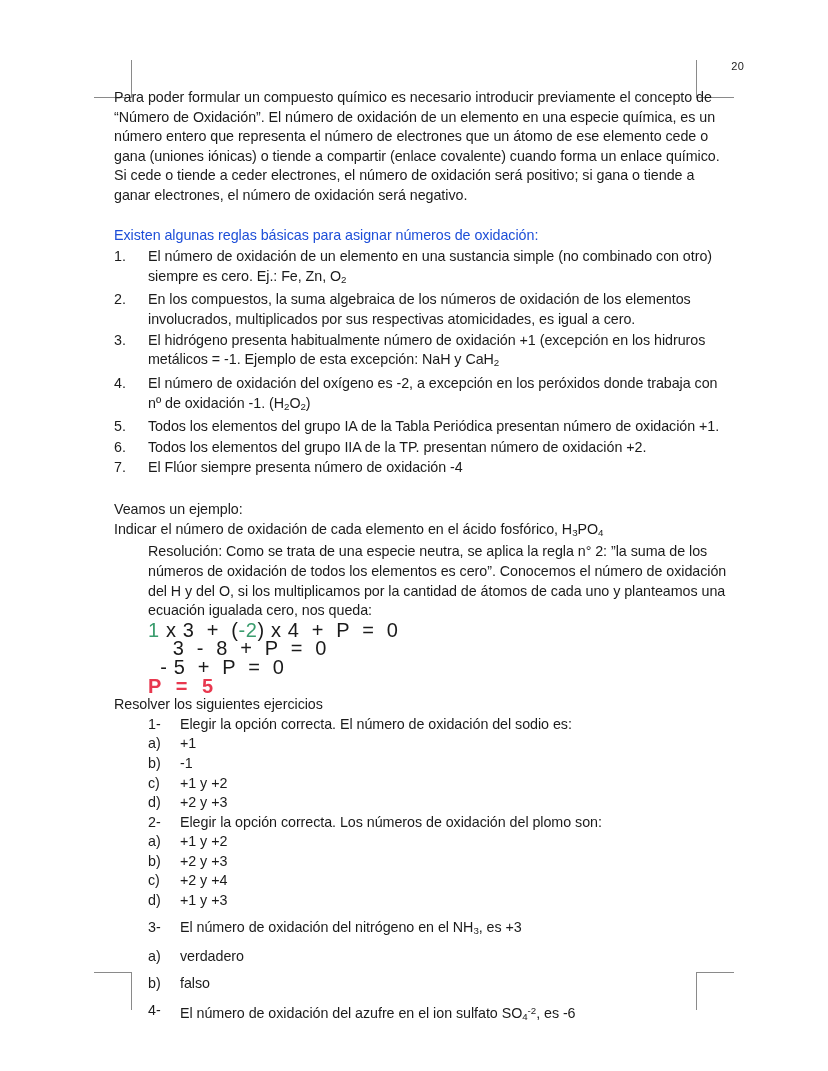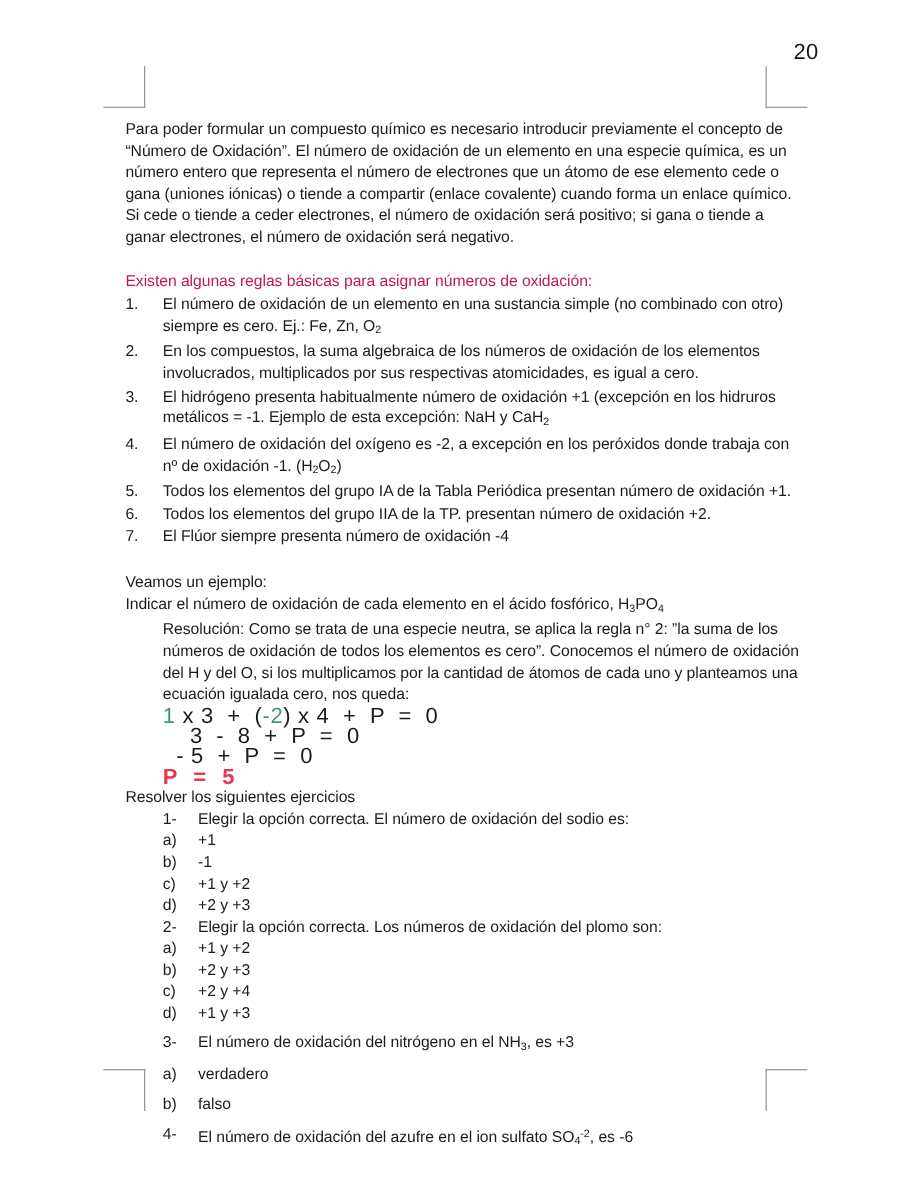--- a/index.html
+++ b/index.html
@@ -47,49 +47,49 @@
   .crop-bl::after  { right: 0; bottom: 0; }
 
   .crop-br { left: 696px; top: 972px; }
   .crop-br::before { right: 0; top: 0;    }
   .crop-br::after  { left: 0;  bottom: 0; }
 
   
   .page-number {
     position: absolute;
     right: 84px;
-    top: 37px;
-    font-size: 20px;
+    top: 60px;
+    font-size: 11px;
     color: #1a1a1a;
     letter-spacing: .2px;
   }
 
   
   .content {
     position: absolute;
     left: 114px;
-    top: 109px;
+    top: 88px;
     width: 620px;
   }
 
   p, li, div.line {
     margin: 0;
     font-size: 14.3px;
     line-height: 19.6px;
     color: #1b1b1b;
     letter-spacing: -0.05px;
   }
 
   .para {
     margin-bottom: 0;
     text-align: left;
   }
 
   .intro-rules {
-    color: #be185d;
+    color: #1d4ed8;
     margin-top: 20px;
     margin-bottom: 2px;
   }
 
   
   ol.rules {
     list-style: none;
     margin: 0;
     padding: 0;
   }

